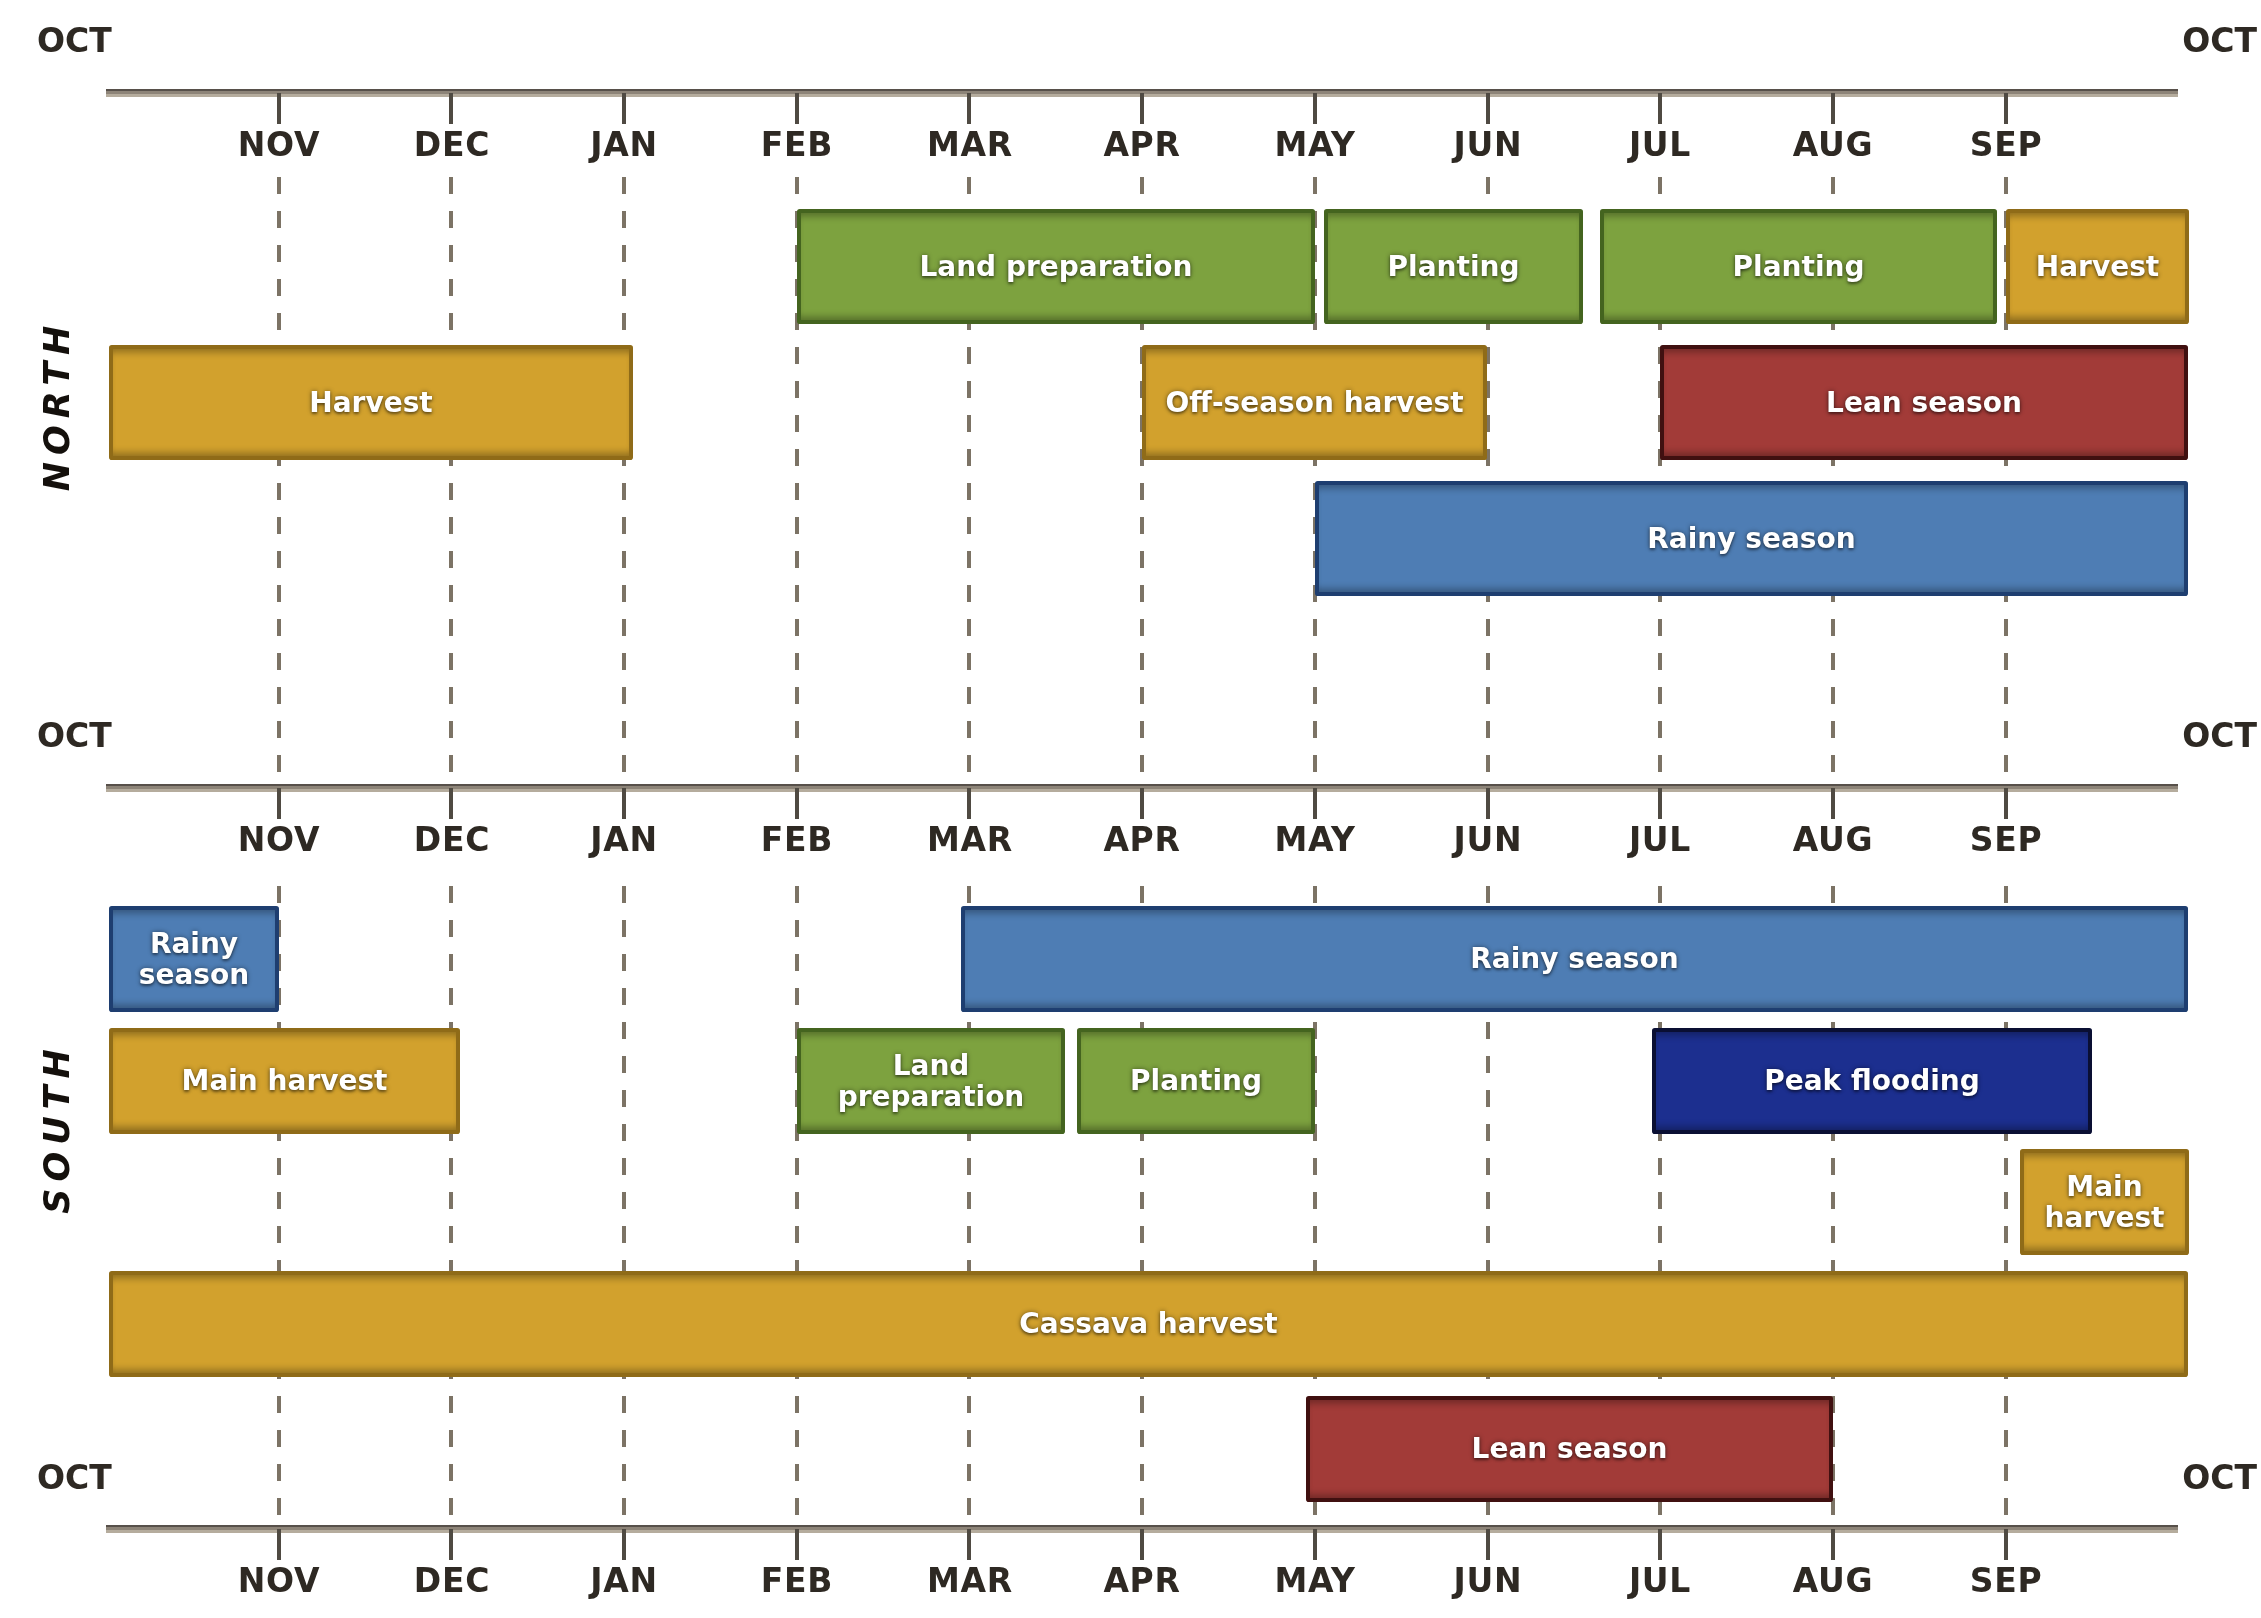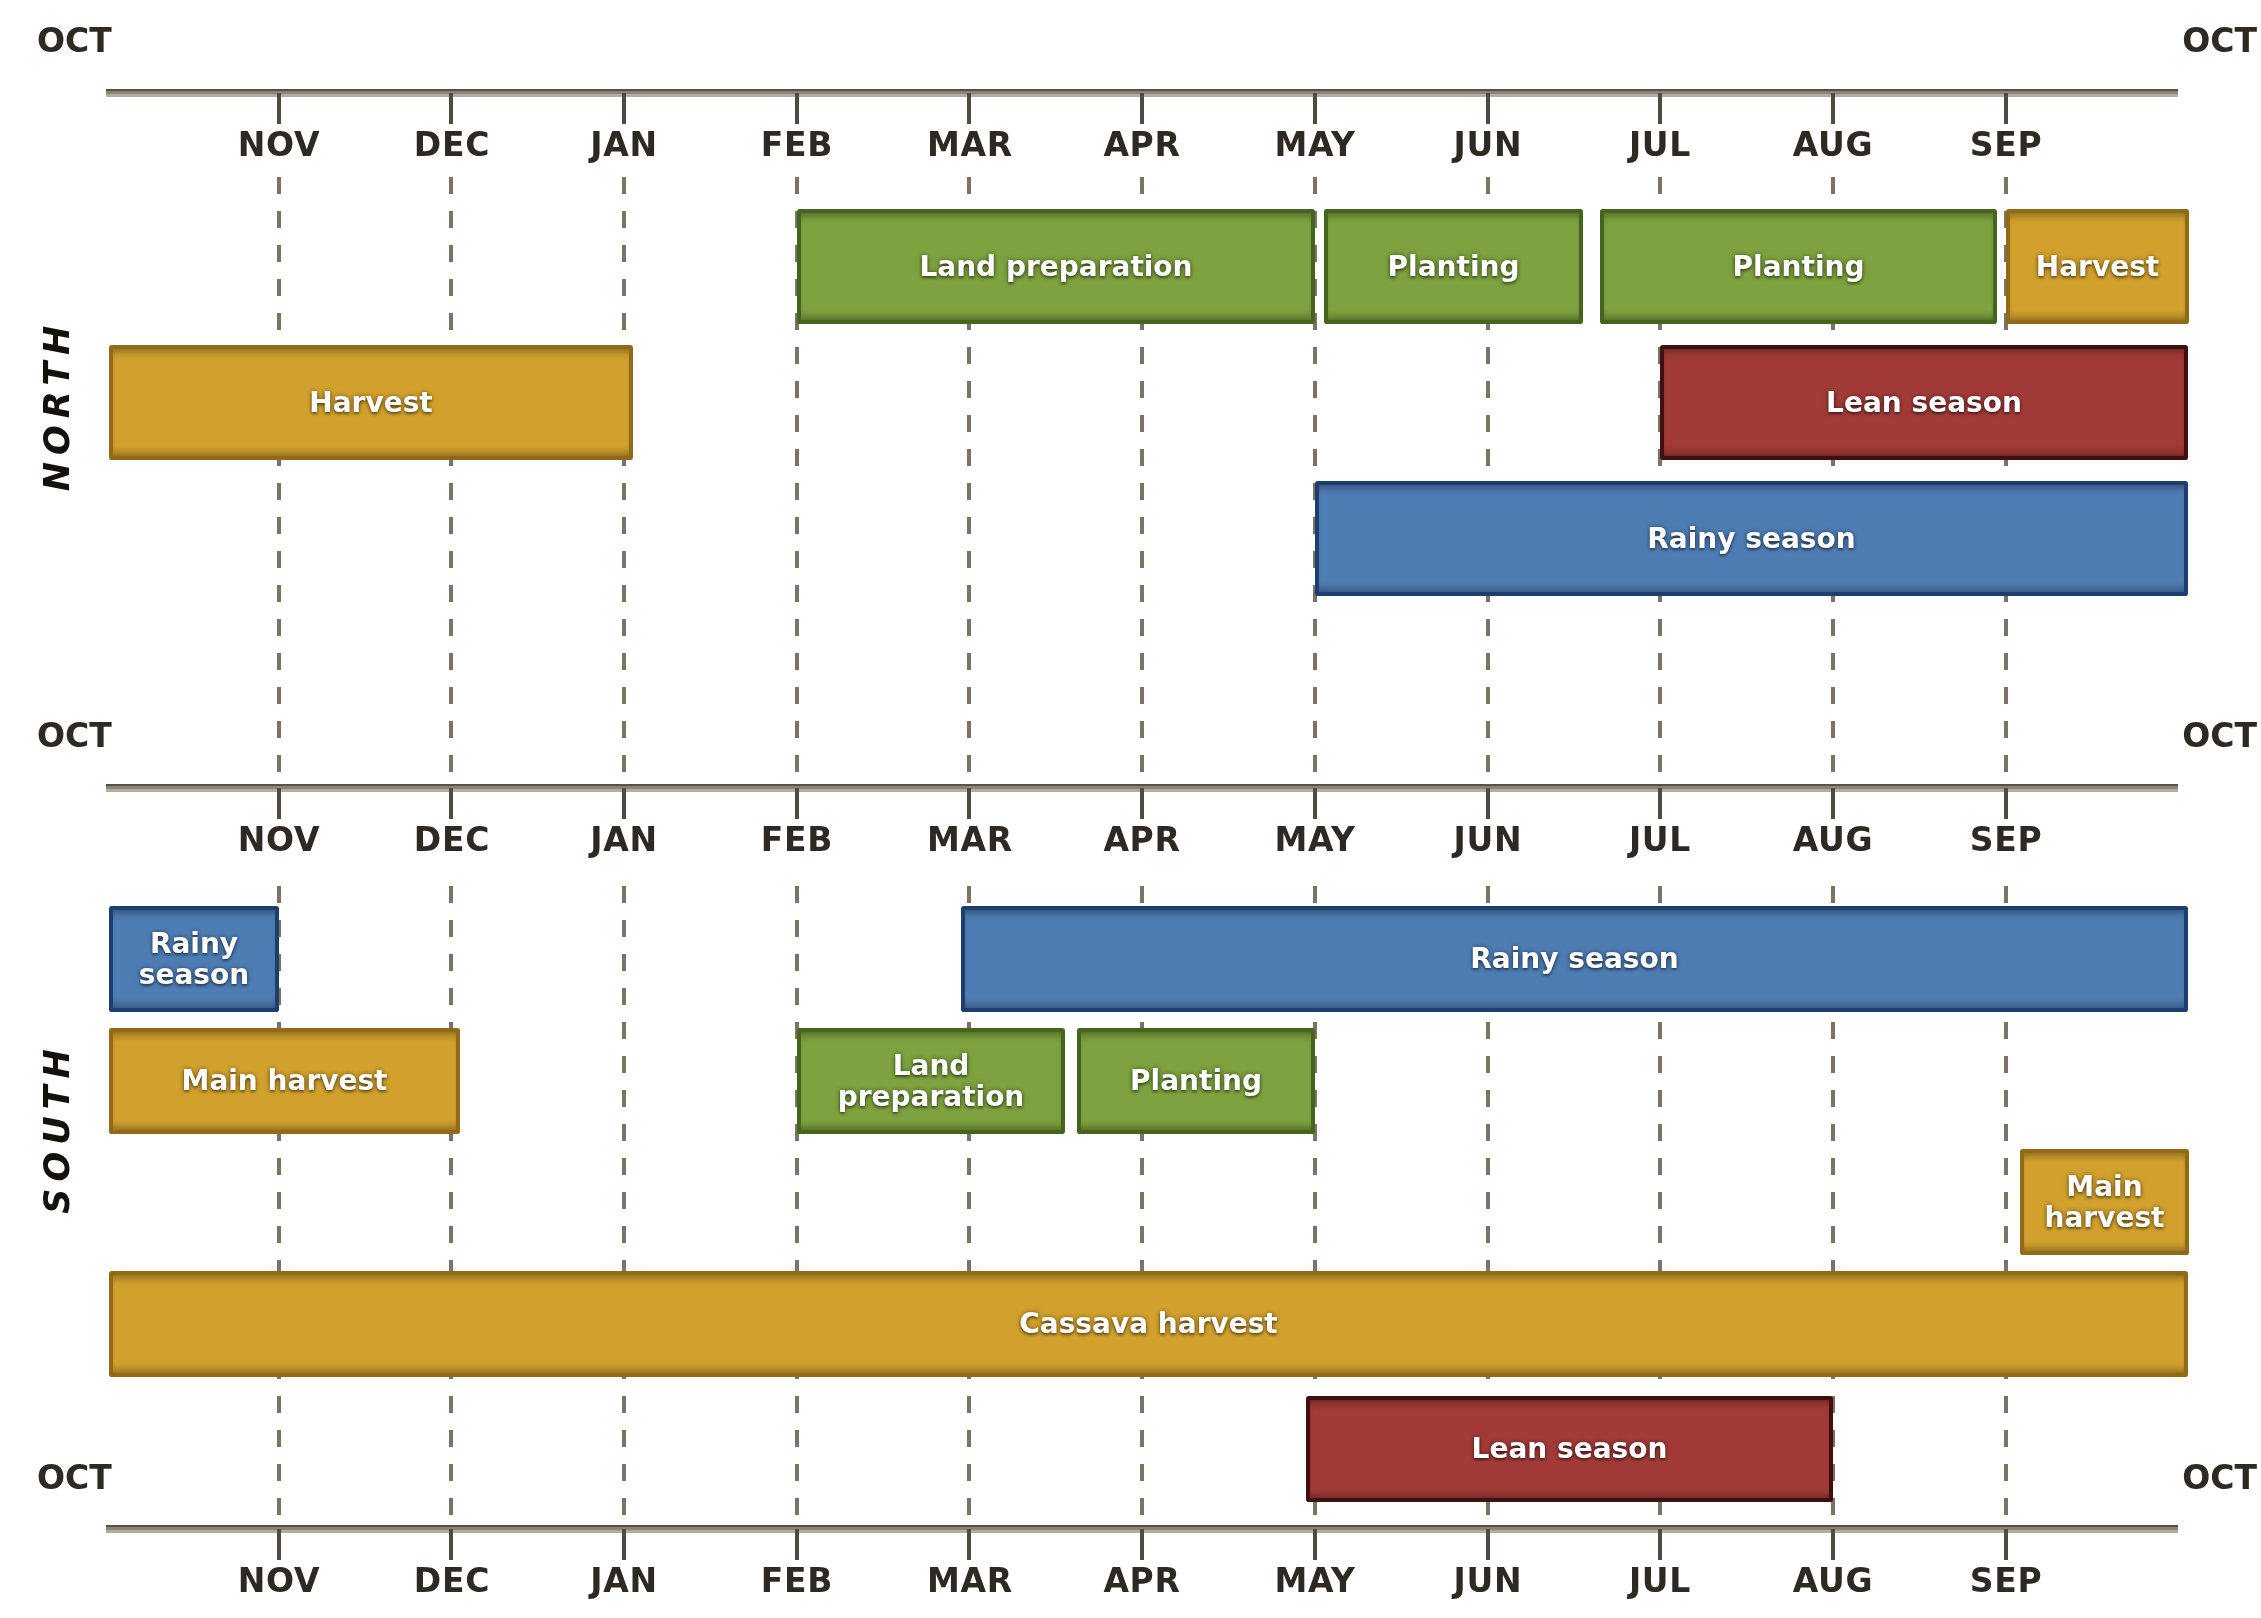--- a/index.html
+++ b/index.html
@@ -124,25 +124,27 @@
     <div class="tick" style="left: 1831px; top: 1529px; height: 31px;"></div>
     <div class="month-label" style="left: 1833px; top: 1561px;">AUG</div>
     <div class="tick" style="left: 2004px; top: 1529px; height: 31px;"></div>
     <div class="month-label" style="left: 2006px; top: 1561px;">SEP</div>
     <div class="section-label" style="left: 57px; top: 405px;">NORTH</div>
     <div class="bar" style="left: 797px; top: 209px; width: 518px; height: 115px; background: rgb(125, 162, 63); border-color: rgb(68, 100, 31);">Land preparation</div>
     <div class="bar" style="left: 1324px; top: 209px; width: 259px; height: 115px; background: rgb(125, 162, 63); border-color: rgb(68, 100, 31);">Planting</div>
     <div class="bar" style="left: 1600px; top: 209px; width: 397px; height: 115px; background: rgb(125, 162, 63); border-color: rgb(68, 100, 31);">Planting</div>
     <div class="bar" style="left: 2006px; top: 209px; width: 183px; height: 115px; background: rgb(210, 161, 45); border-color: rgb(143, 107, 24);">Harvest</div>
     <div class="bar" style="left: 109px; top: 345px; width: 524px; height: 115px; background: rgb(210, 161, 45); border-color: rgb(143, 107, 24);">Harvest</div>
+    <div class="bar" style="left: 1142px; top: 345px; width: 345px; height: 115px; background: rgb(210, 161, 45); border-color: rgb(143, 107, 24);">Off-season harvest</div>
     <div class="bar" style="left: 1660px; top: 345px; width: 528px; height: 115px; background: rgb(162, 59, 56); border-color: rgb(64, 16, 16);">Lean season</div>
     <div class="bar" style="left: 1315px; top: 481px; width: 873px; height: 115px; background: rgb(78, 125, 180); border-color: rgb(30, 62, 112);">Rainy season</div>
     <div class="section-label" style="left: 57px; top: 1128px;">SOUTH</div>
     <div class="bar" style="left: 109px; top: 906px; width: 170px; height: 106px; background: rgb(78, 125, 180); border-color: rgb(30, 62, 112);">Rainy season</div>
     <div class="bar" style="left: 961px; top: 906px; width: 1227px; height: 106px; background: rgb(78, 125, 180); border-color: rgb(30, 62, 112);">Rainy season</div>
     <div class="bar" style="left: 109px; top: 1028px; width: 351px; height: 106px; background: rgb(210, 161, 45); border-color: rgb(143, 107, 24);">Main harvest</div>
     <div class="bar" style="left: 797px; top: 1028px; width: 268px; height: 106px; background: rgb(125, 162, 63); border-color: rgb(68, 100, 31);">Land preparation</div>
     <div class="bar" style="left: 1077px; top: 1028px; width: 238px; height: 106px; background: rgb(125, 162, 63); border-color: rgb(68, 100, 31);">Planting</div>
+    <div class="bar" style="left: 1652px; top: 1028px; width: 440px; height: 106px; background: rgb(28, 47, 143); border-color: rgb(10, 15, 51);">Peak flooding</div>
     <div class="bar" style="left: 2020px; top: 1149px; width: 169px; height: 106px; background: rgb(210, 161, 45); border-color: rgb(143, 107, 24);">Main harvest</div>
     <div class="bar" style="left: 109px; top: 1271px; width: 2079px; height: 106px; background: rgb(210, 161, 45); border-color: rgb(143, 107, 24);">Cassava harvest</div>
     <div class="bar" style="left: 1306px; top: 1396px; width: 527px; height: 106px; background: rgb(162, 59, 56); border-color: rgb(64, 16, 16);">Lean season</div>
   </div>
 
 
 </body></html>

